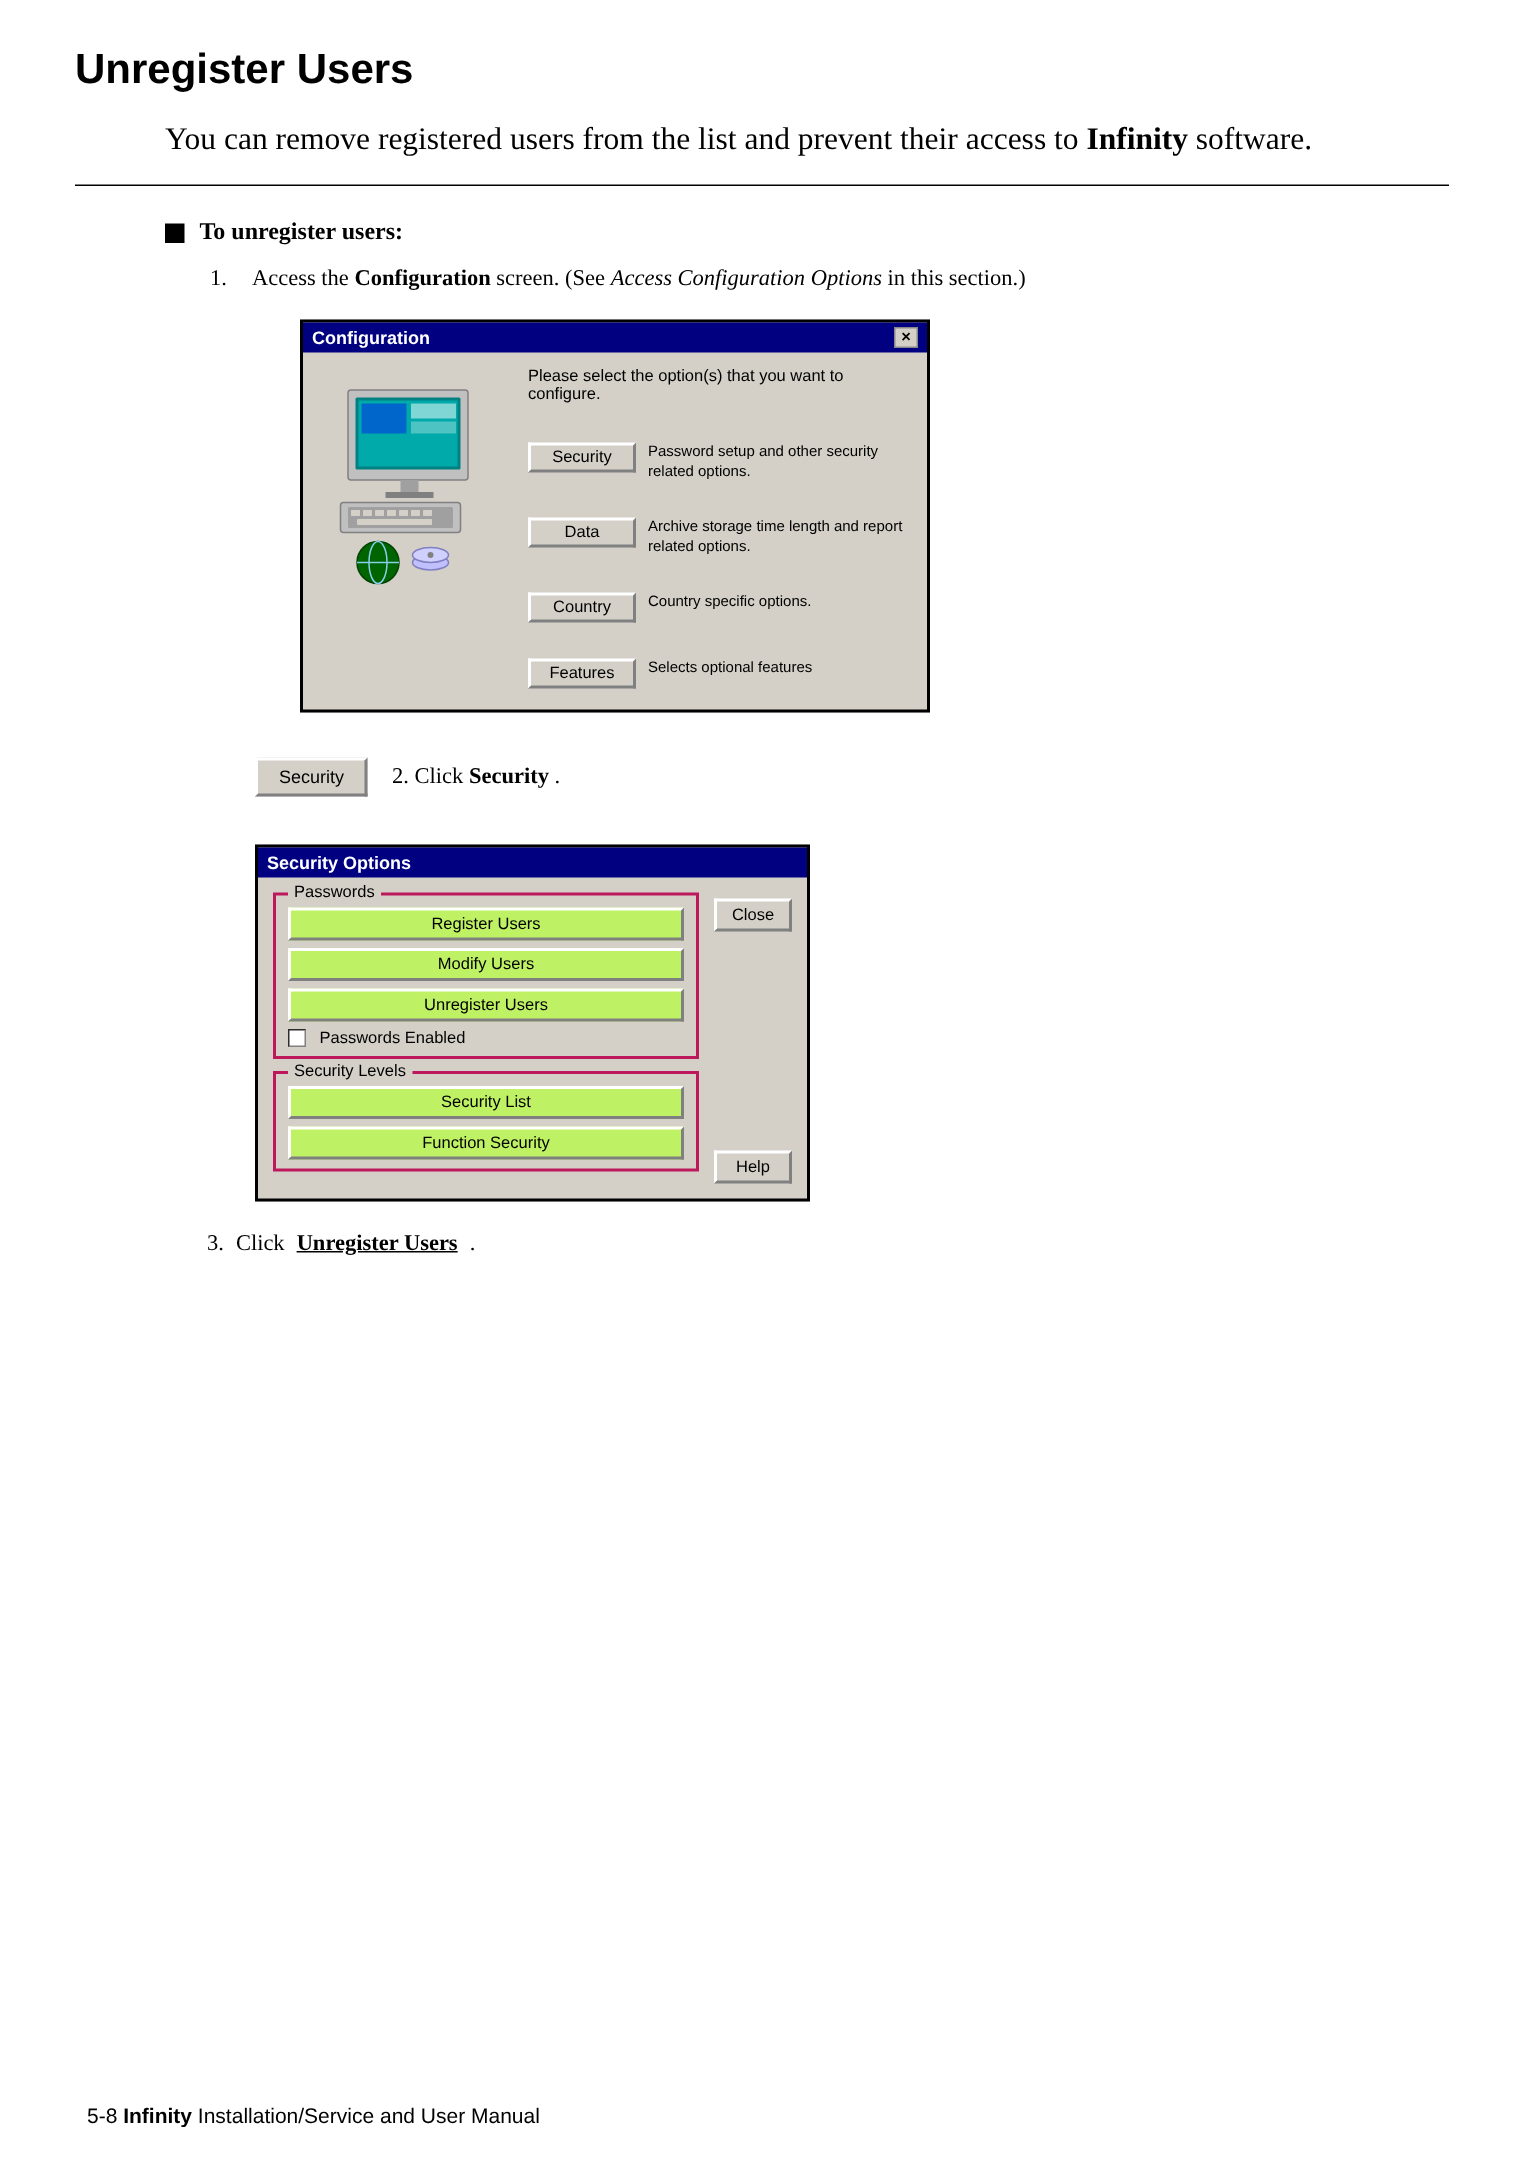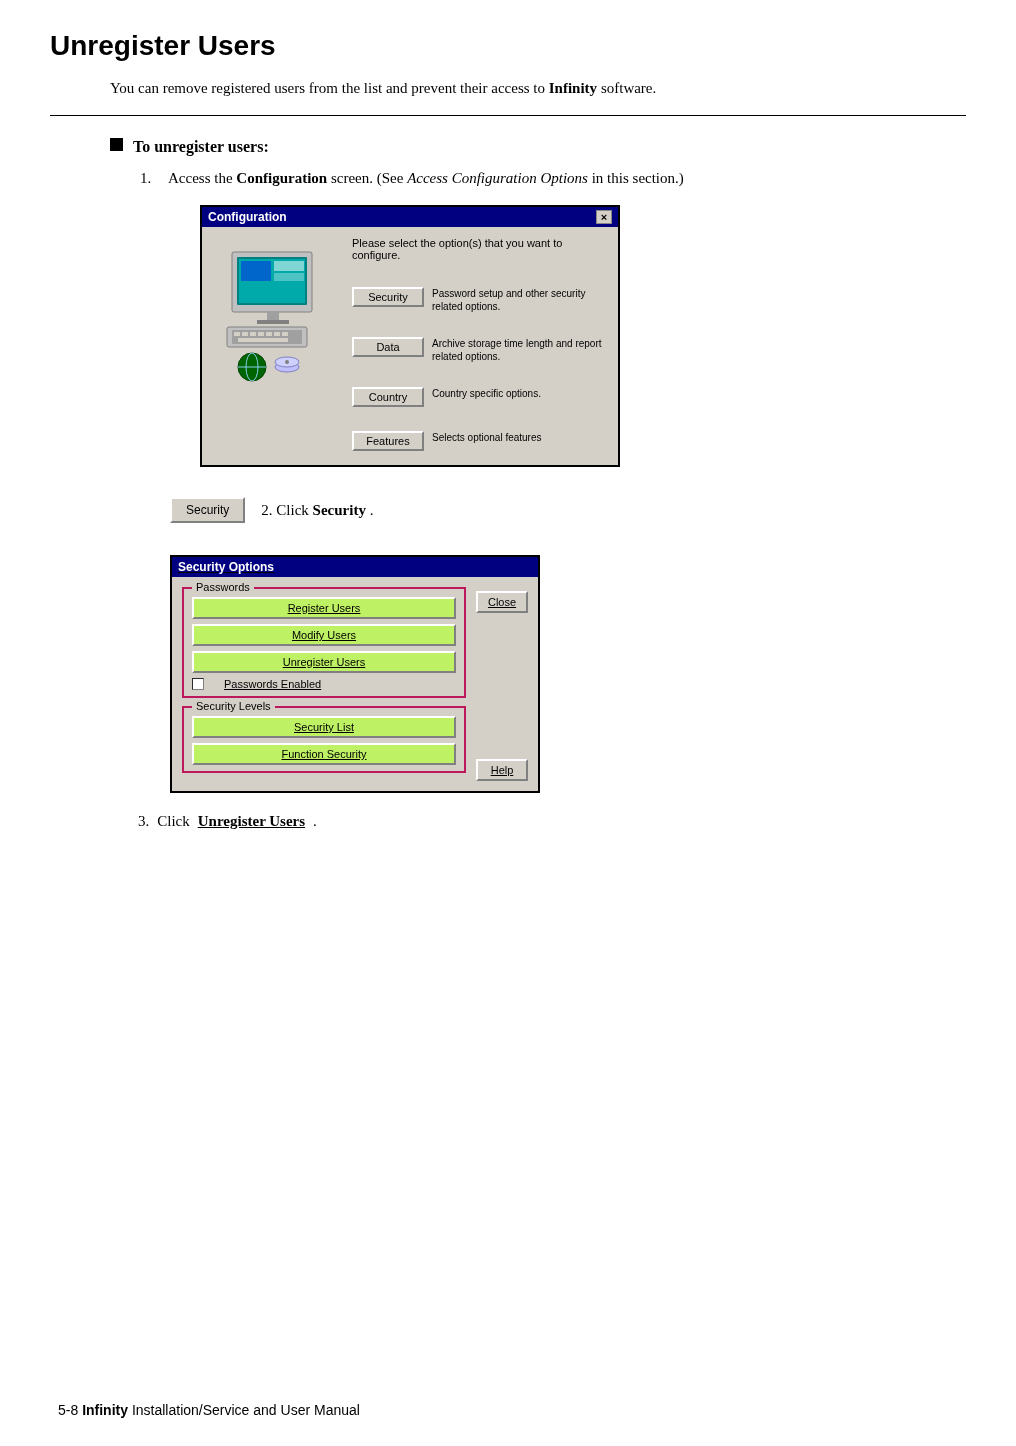--- a/index.html
+++ b/index.html
@@ -12,38 +12,38 @@
       font-size: 15px;
       color: #000;
     }
     h1 {
       font-size: 28px;
       font-weight: bold;
       font-family: Arial, sans-serif;
       margin-bottom: 18px;
     }
     .intro-text {
-      font-size: 15px;
+      font-size: 21px;
       margin-left: 60px;
       margin-bottom: 18px;
     }
     .intro-text b { font-weight: bold; }
     hr {
       border: none;
       border-top: 1.5px solid #000;
       margin-bottom: 22px;
     }
     .content-area {
       margin-left: 60px;
     }
     .bullet-header {
       font-size: 16px;
       font-weight: bold;
       display: flex;
-      align-items: flex-start;
+      align-items: center;
       margin-bottom: 14px;
     }
     .bullet-square {
       width: 13px;
       height: 13px;
       background: #000;
       display: inline-block;
       margin-right: 10px;
       flex-shrink: 0;
     }
@@ -174,21 +174,20 @@
       margin: 8px 0 22px 60px;
     }
     
     .dialog-security {
       border: 2px solid #000;
       width: 370px;
       margin: 10px 0 20px 60px;
       background: #d4d0c8;
       font-family: Arial, sans-serif;
       font-size: 12px;
-      text-decoration: underline;
     }
     .sec-body {
       padding: 10px;
       display: flex;
       gap: 10px;
     }
     .sec-left { flex: 1; }
     .sec-right {
       display: flex;
       flex-direction: column;
@@ -219,21 +218,21 @@
       font-size: 11px;
       text-align: center;
       cursor: pointer;
       margin-bottom: 5px;
       font-family: Arial, sans-serif;
     }
     .sec-btn:last-child { margin-bottom: 0; }
     .checkbox-row {
       display: flex;
       align-items: center;
-      gap: 20px;
+      gap: 9px;
       font-size: 11px;
       margin-top: 4px;
     }
     .checkbox-box {
       width: 12px;
       height: 12px;
       border: 1px inset #808080;
       background: #fff;
       flex-shrink: 0;
     }

